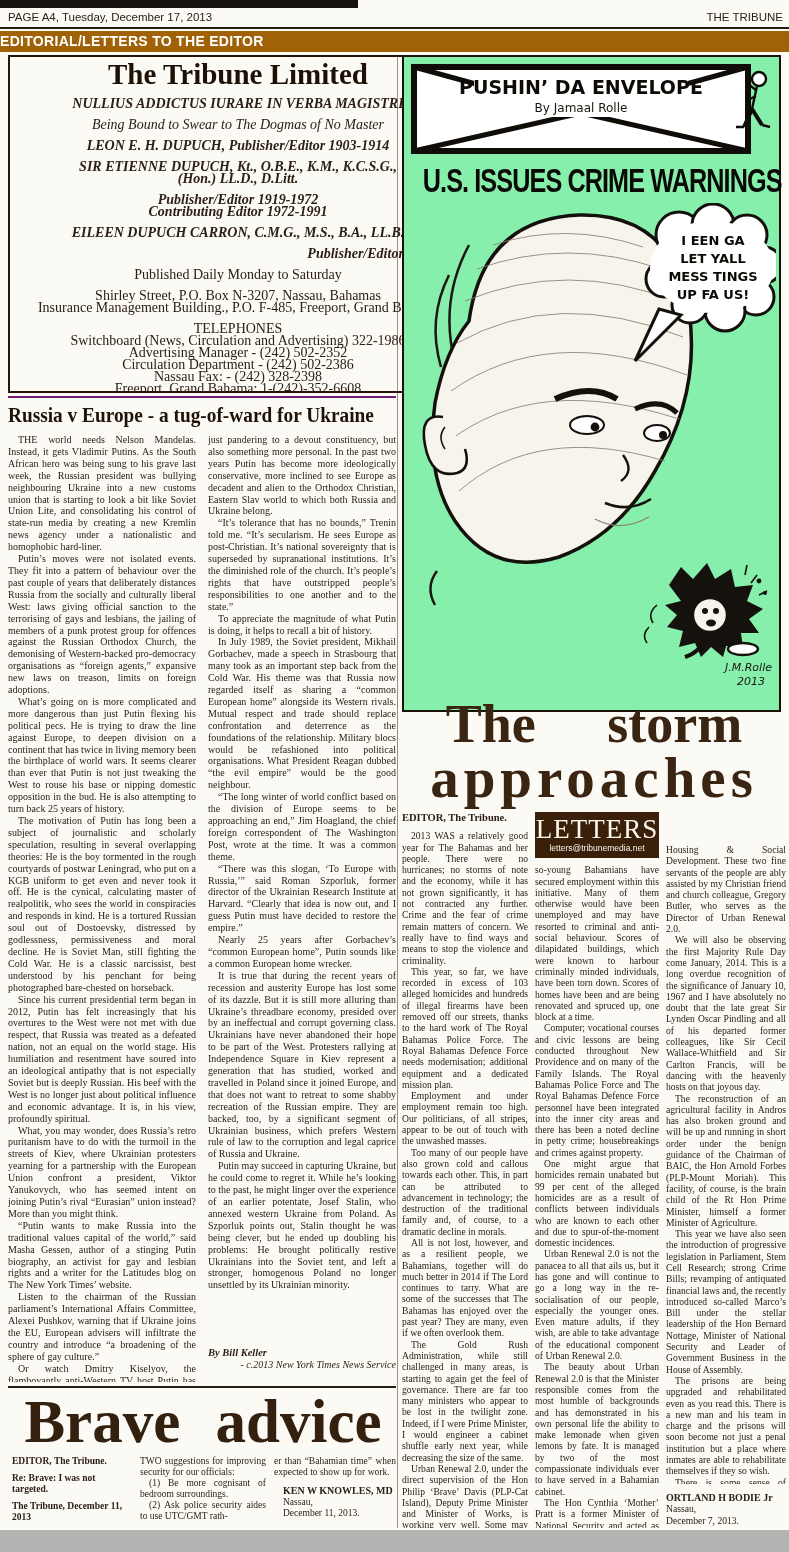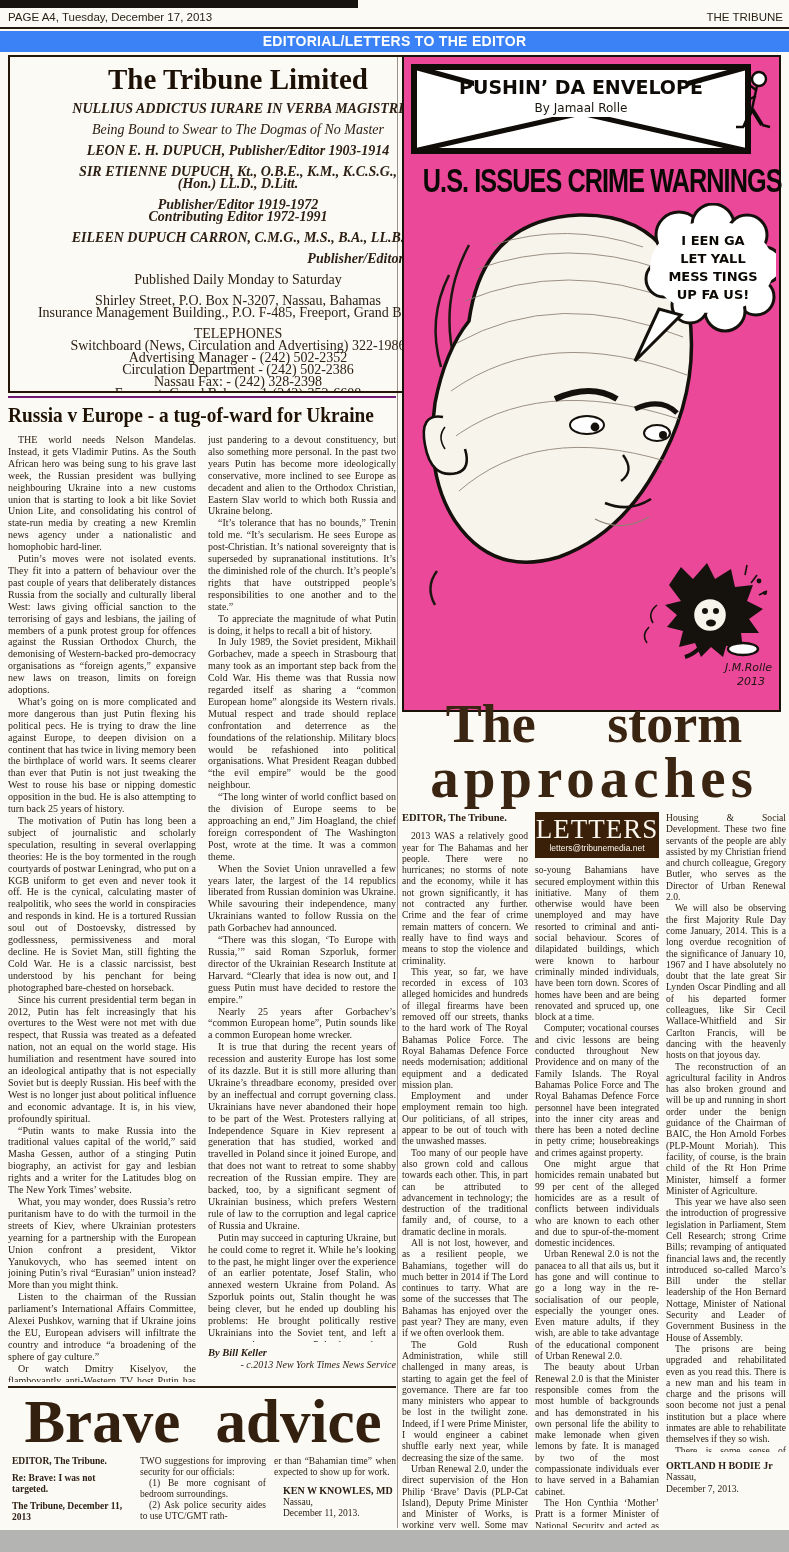--- a/index.html
+++ b/index.html
@@ -5,37 +5,37 @@
   html,body{margin:0;padding:0;background:#e8e6e0;}
   .page{position:relative;width:789px;height:1552px;background:#fbfaf5;overflow:hidden;
         font-family:"Liberation Serif",serif;color:#2e2014;margin:0 auto;}
   
   .topsliver{position:absolute;left:0;top:0;width:358px;height:8px;background:#171310;}
   .pagehead{position:absolute;left:0;top:8px;width:789px;height:19px;
             font-family:"Liberation Sans",sans-serif;font-size:11.5px;color:#2a2217;}
   .ph-left{position:absolute;left:8px;top:3px;}
   .ph-right{position:absolute;right:6px;top:3px;}
   .headrule{position:absolute;top:27px;left:0;width:789px;height:2px;background:#241a10;}
-  .banner{position:absolute;top:31px;left:0;width:789px;height:21px;background:#3b82f6;color:#fff;
-          font-family:"Liberation Sans",sans-serif;font-weight:bold;font-size:14px;text-align:center;
+  .banner{position:absolute;top:31px;left:0;width:789px;height:21px;background:#a16207;color:#fff;
+          font-family:"Liberation Sans",sans-serif;font-weight:bold;font-size:14px;text-align:left;
           line-height:21px;letter-spacing:.3px;}
   .vrule{position:absolute;left:397px;top:55px;width:1px;height:1473px;background:#55423114;
          background:#4a392a;opacity:.55;}
   
   .masthead{position:absolute;left:8px;top:55px;width:460px;height:338px;border:2px solid #241507;
-            box-sizing:border-box;text-align:center;padding-top:5px;overflow:hidden;}
+            box-sizing:border-box;text-align:center;overflow:hidden;}
   .mh-title{font-size:29px;font-weight:bold;color:#1d1106;margin:1px 0 7px;}
   .mh-group{margin-bottom:9px;font-size:14px;line-height:12px;}
   .mh-group p{margin:0;text-indent:0;}
   .mh-bi p{font-style:italic;font-weight:bold;}
   .mh-i p{font-style:italic;}
   .mh-right p{text-align:right;padding-right:26px;}
   
   .cartoon-box{position:absolute;left:402px;top:55px;width:379px;height:657px;border:2px solid #191209;
-               box-sizing:border-box;background:#ec4899;}
+               box-sizing:border-box;background:#86efac;}
   .env-box{position:absolute;left:6px;top:6px;width:363px;height:97px;}
   .crime-head{position:absolute;left:0;top:106px;width:100%;text-align:center;white-space:nowrap;
               font-family:"Liberation Sans",sans-serif;font-weight:bold;font-size:28px;
               letter-spacing:-1px;transform:scale(.9,1.18);transform-origin:center top;color:#0b0906;}
   .cartoon-art{position:absolute;left:3px;top:146px;width:369px;height:503px;}
   .bubble-text{font-family:"DejaVu Sans",sans-serif;font-weight:bold;font-size:13px;}
   .env-title{font-family:"DejaVu Sans",sans-serif;font-weight:bold;font-size:19px;}
   .env-by{font-family:"DejaVu Sans",sans-serif;font-size:12px;}
   .sig-text{font-family:"DejaVu Sans",sans-serif;font-style:italic;font-size:11px;}
   
@@ -59,21 +59,21 @@
               line-height:11.3px;text-align:justify;}
   .scol{position:absolute;top:0;height:716px;overflow:hidden;}
   .scol1{left:0;width:126px;}
   .scol2{left:133px;width:124px;}
   .scol3{left:264px;width:120px;}
   .storm-cols p{margin:0;text-indent:9px;}
   .ed-label{font-weight:bold;font-size:10.5px;margin:0 0 7px;}
   .letters-box{background:#3a2009;color:#fdf8ef;text-align:center;margin-bottom:6px;padding:3px 0 4px;}
   .letters-title{font-size:27px;line-height:28px;letter-spacing:1px;}
   .letters-email{font-size:8.5px;font-family:"Liberation Sans",sans-serif;}
-  .scol3 .paras{max-height:640px;overflow:hidden;}
+  .scol3 .paras{max-height:640px;overflow:hidden;margin-top:32px;}
   .sig p{margin:0;text-indent:0;text-align:left;}
   .sig .sig-name{font-weight:bold;font-size:10px;}
   .sig{margin-top:8px;}
   
   .bottomrule{position:absolute;left:8px;top:1386px;width:388px;height:2px;background:#2a1d10;}
   .brave-head{position:absolute;left:10px;top:1393px;width:386px;font-size:61px;font-weight:bold;
               color:#33200f;line-height:58px;word-spacing:20px;text-align:center;}
   .brave-cols{position:absolute;left:12px;top:1456px;width:384px;height:74px;overflow:hidden;
               font-size:9.5px;line-height:10.9px;text-align:justify;}
   .bcol{position:absolute;top:0;height:74px;overflow:hidden;}
@@ -242,34 +242,33 @@
   <section class="russia">
     <h1 class="russia-head">Russia v Europe - a tug-of-ward for Ukraine</h1>
     <div class="russia-cols">
       <div class="rcol1">
         <div class="paras">
             <p>THE world needs Nelson Mandelas. Instead, it gets Vladimir Putins. As the South African hero was being sung to his grave last week, the Russian president was bullying neighbouring Ukraine into a new customs union that is starting to look a bit like Soviet Union Lite, and consolidating his control of state-run media by creating a new Kremlin news agency under a nationalistic and homophobic hard-liner.</p>
             <p>Putin’s moves were not isolated events. They fit into a pattern of behaviour over the past couple of years that deliberately distances Russia from the socially and culturally liberal West: laws giving official sanction to the terrorising of gays and lesbians, the jailing of members of a punk protest group for offences against the Russian Orthodox Church, the demonising of Western-backed pro-democracy organisations as “foreign agents,” expansive new laws on treason, limits on foreign adoptions.</p>
             <p>What’s going on is more complicated and more dangerous than just Putin flexing his political pecs. He is trying to draw the line against Europe, to deepen division on a continent that has twice in living memory been the birthplace of world wars. It seems clearer than ever that Putin is not just tweaking the West to rouse his base or nipping domestic opposition in the bud. He is also attempting to turn back 25 years of history.</p>
             <p>The motivation of Putin has long been a subject of journalistic and scholarly speculation, resulting in several overlapping theories: He is the boy tormented in the rough courtyards of postwar Leningrad, who put on a KGB uniform to get even and never took it off. He is the cynical, calculating master of realpolitik, who sees the world in conspiracies and responds in kind. He is a tortured Russian soul out of Dostoevsky, distressed by godlessness, permissiveness and moral decline. He is Soviet Man, still fighting the Cold War. He is a classic narcissist, best understood by his penchant for being photographed bare-chested on horseback.</p>
             <p>Since his current presidential term began in 2012, Putin has felt increasingly that his overtures to the West were not met with due respect, that Russia was treated as a defeated nation, not an equal on the world stage. His humiliation and resentment have soured into an ideological antipathy that is not especially Soviet but is deeply Russian. His beef with the West is no longer just about political influence and economic advantage. It is, in his view, profoundly spiritual.</p>
+            <p>What, you may wonder, does Russia’s retro puritanism have to do with the turmoil in the streets of Kiev, where Ukrainian protesters yearning for a partnership with the European Union confront a president, Viktor Yanukovych, who has seemed intent on joining Putin’s rival “Eurasian” union instead? More than you might think.</p>
             <p>“Putin wants to make Russia into the traditional values capital of the world,” said Masha Gessen, author of a stinging Putin biography, an activist for gay and lesbian rights and a writer for the Latitudes blog on The New York Times’ website.</p>
-            <p>What, you may wonder, does Russia’s retro puritanism have to do with the turmoil in the streets of Kiev, where Ukrainian protesters yearning for a partnership with the European Union confront a president, Viktor Yanukovych, who has seemed intent on joining Putin’s rival “Eurasian” union instead? More than you might think.</p>
             <p>Listen to the chairman of the Russian parliament’s International Affairs Committee, Alexei Pushkov, warning that if Ukraine joins the EU, European advisers will infiltrate the country and introduce “a broadening of the sphere of gay culture.”</p>
             <p>Or watch Dmitry Kiselyov, the flamboyantly anti-Western TV host Putin has just installed at the head of a restructured news agency. Kiselyov recently aired excerpts from a Swedish programme called “Poop and Pee”, designed to teach children about bodily functions, and declared it was an example of the kind of European depravity awaiting Ukraine if it aligns with Europe. (Kiselyov is also the guy who said that when gay people die, their internal organs should be burned and buried so that they cannot be donated).</p>
           </div>
       </div>
       <div class="rcol2">
         <div class="paras cont">
             <p>just pandering to a devout constituency, but also something more personal. In the past two years Putin has become more ideologically conservative, more inclined to see Europe as decadent and alien to the Orthodox Christian, Eastern Slav world to which both Russia and Ukraine belong.</p>
             <p>“It’s tolerance that has no bounds,” Trenin told me. “It’s secularism. He sees Europe as post-Christian. It’s national sovereignty that is superseded by supranational institutions. It’s the diminished role of the church. It’s people’s rights that have outstripped people’s responsibilities to one another and to the state.”</p>
             <p>To appreciate the magnitude of what Putin is doing, it helps to recall a bit of history.</p>
             <p>In July 1989, the Soviet president, Mikhail Gorbachev, made a speech in Strasbourg that many took as an important step back from the Cold War. His theme was that Russia now regarded itself as sharing a “common European home” alongside its Western rivals. Mutual respect and trade should replace confrontation and deterrence as the foundations of the relationship. Military blocs would be refashioned into political organisations. What President Reagan dubbed “the evil empire” would be the good neighbour.</p>
             <p>“The long winter of world conflict based on the division of Europe seems to be approaching an end,” Jim Hoagland, the chief foreign correspondent of The Washington Post, wrote at the time. It was a common theme.</p>
-            <p>When the Soviet Union unravelled a few years later, the largest of the 14 republics liberated from Russian dominion was Ukraine. While savouring their independence, many Ukrainians wanted to follow Russia on the path Gorbachev had announced.</p>
             <p>“There was this slogan, ‘To Europe with Russia,’” said Roman Szporluk, former director of the Ukrainian Research Institute at Harvard. “Clearly that idea is now out, and I guess Putin must have decided to restore the empire.”</p>
             <p>Nearly 25 years after Gorbachev’s “common European home”, Putin sounds like a common European home wrecker.</p>
             <p>It is true that during the recent years of recession and austerity Europe has lost some of its dazzle. But it is still more alluring than Ukraine’s threadbare economy, presided over by an ineffectual and corrupt governing class. Ukrainians have never abandoned their hope to be part of the West. Protesters rallying at Independence Square in Kiev represent a generation that has studied, worked and travelled in Poland since it joined Europe, and that does not want to retreat to some shabby recreation of the Russian empire. They are backed, too, by a significant segment of Ukrainian business, which prefers Western rule of law to the corruption and legal caprice of Russia and Ukraine.</p>
             <p>Putin may succeed in capturing Ukraine, but he could come to regret it. While he’s looking to the past, he might linger over the experience of an earlier potentate, Josef Stalin, who annexed western Ukraine from Poland. As Szporluk points out, Stalin thought he was being clever, but he ended up doubling his problems: He brought politically restive Ukrainians into the Soviet tent, and left a stronger, homogenous Poland no longer unsettled by its Ukrainian minority.</p>
           </div>
         <div class="r-byline">By Bill Keller</div>
         <div class="r-credit">- c.2013 New York Times News Service</div>
       </div>
     </div>
   </section>

